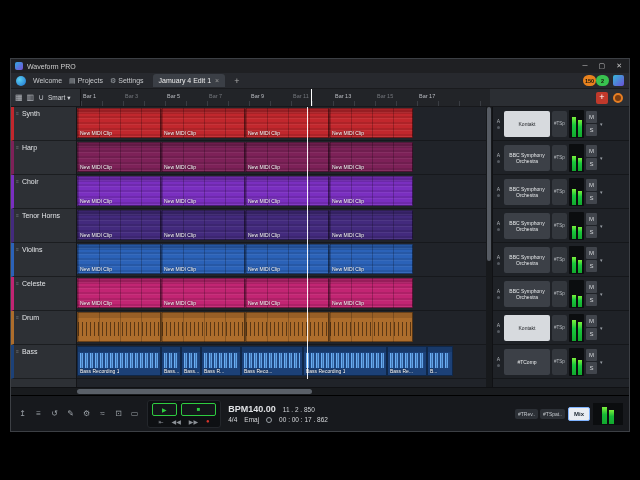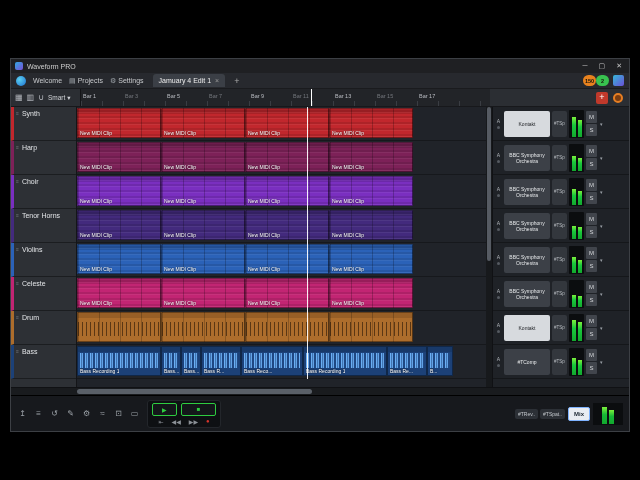--- a/index.html
+++ b/index.html
@@ -496,20 +496,32 @@
           <span class="tbtn">▶</span>
           <span class="tbtn stop">■</span>
         </div>
         <div class="trow">
           <button class="smbtn">⇤</button>
           <button class="smbtn">◀◀</button>
           <button class="smbtn">▶▶</button>
           <button class="smbtn recdot">●</button>
         </div>
       </div>
+      <div class="bpmgroup">
+        <div class="bgrow">
+          <span class="bpmtext"><span>BPM</span><span>140.00</span></span>
+          <span class="postext">11 . 2 . 850</span>
+        </div>
+        <div class="bgrow">
+          <span class="sig">4/4</span>
+          <span class="key">Emaj</span>
+          <span class="clockdot"></span>
+          <span class="timetext">00 : 00 : 17 . 862</span>
+        </div>
+      </div>
       <div class="master">
         <span id="masterbtns" style="display: inline-flex; gap: 2px;">
             <button class="mbtn">#TRev..</button>
             <button class="mbtn">#TSpat..</button>
           </span>
         <span class="mixbtn">Mix</span>
         <div class="mmeter" id="mastermeter">
             <div class="mmbar" style="height: 85%;"></div>
             <div class="mmbar" style="height: 70%;"></div>
           </div>

